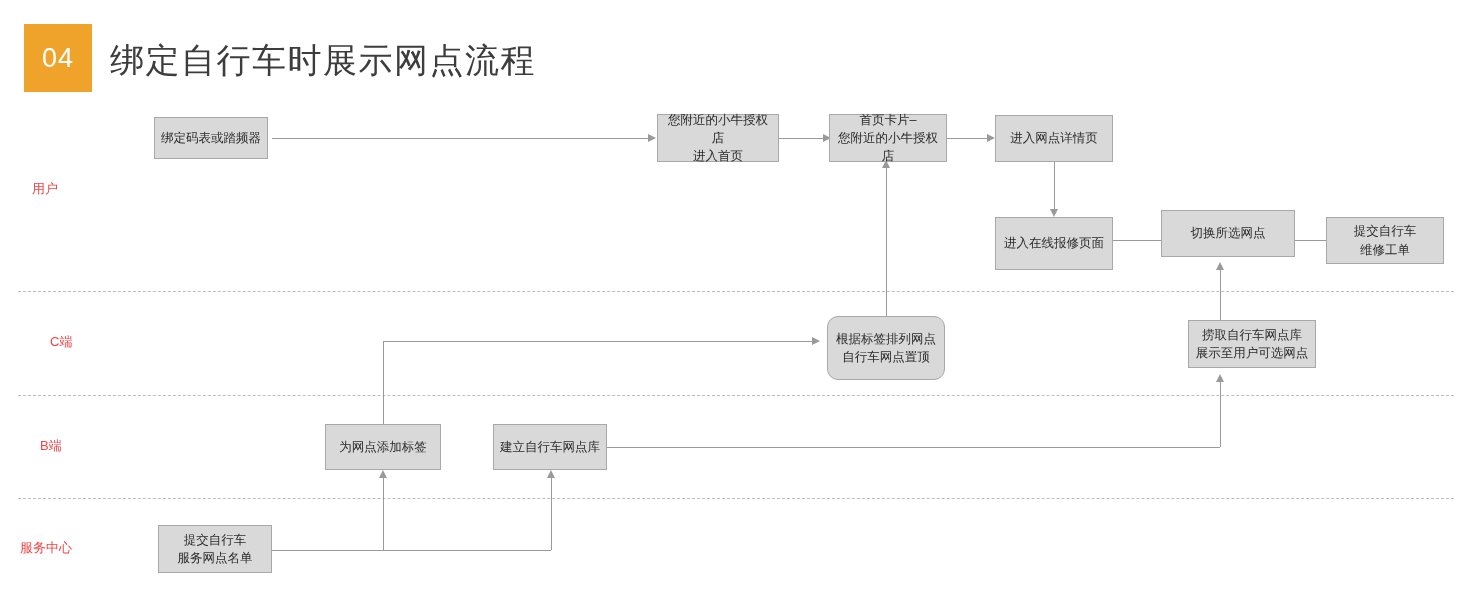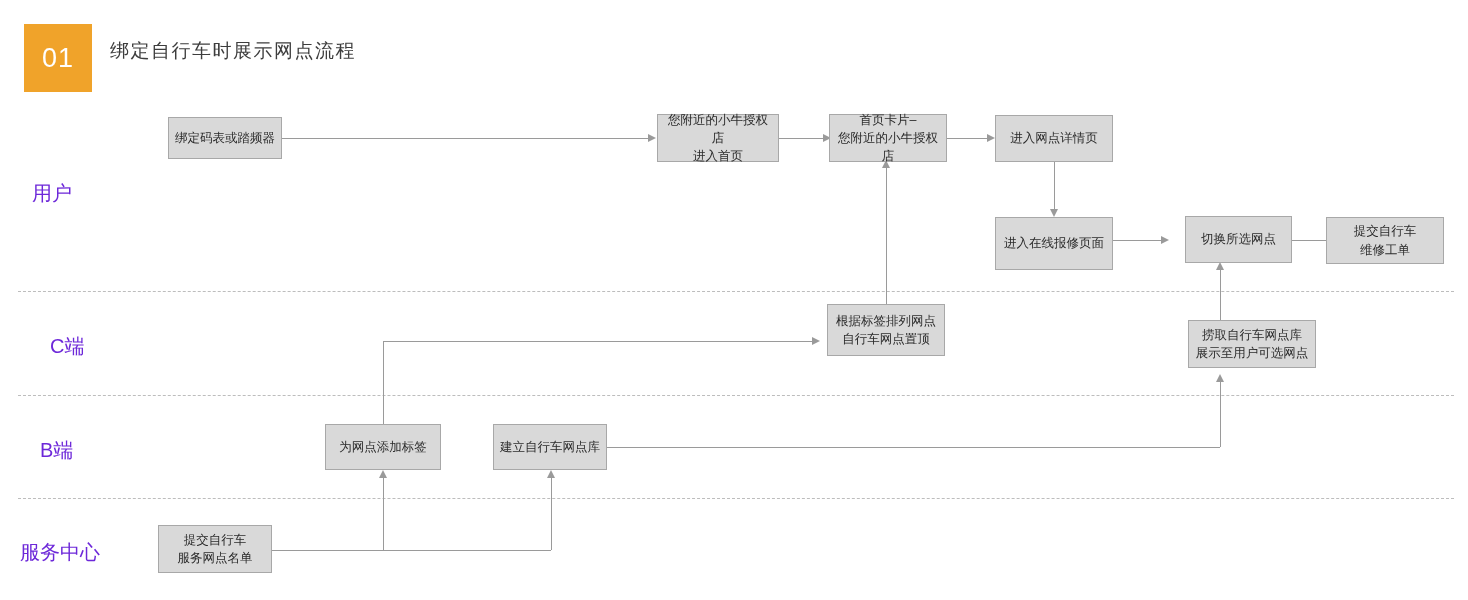--- a/index.html
+++ b/index.html
@@ -34,31 +34,31 @@
   #header-badge span {
     color: #ffffff;
     font-size: 27px;
     letter-spacing: 1px;
     font-family: "Liberation Sans", "DejaVu Sans", sans-serif;
   }
   #header-title {
     position: absolute;
     left: 110px;
     top: 38px;
-    font-size: 19px;
+    font-size: 34px;
     color: #3d3d3d;
     letter-spacing: 1.5px;
     white-space: nowrap;
   }
 
   
   .lane-label {
     position: absolute;
-    font-size: 20px;
-    color: #6d28d9;
+    font-size: 13px;
+    color: #ef4444;
     white-space: nowrap;
   }
   .lane-divider {
     position: absolute;
     left: 18px;
     right: 14px;
     height: 0;
     border-top: 1px dashed #bdbdbd;
   }
 
@@ -107,21 +107,21 @@
     border-right: 4.5px solid transparent;
     border-top: 8px solid #9a9a9a;
   }
 </style>
 </head>
 <body>
 
 <div id="canvas">
 
   <div id="header-badge">
-    <span>01</span>
+    <span>04</span>
   </div>
   <div id="header-title">绑定自行车时展示网点流程</div>
 
   <div class="lane-divider" style="top:291px;"></div>
   <div class="lane-divider" style="top:395px;"></div>
   <div class="lane-divider" style="top:498px;"></div>
 
   <div class="lane-label" style="left:32px; top:180px;">用户</div>
   <div class="lane-label" style="left:50px; top:333px;">C端</div>
   <div class="lane-label" style="left:40px; top:437px;">B端</div>
@@ -158,38 +158,38 @@
   <div class="conn h" style="left:607px; top:447px; width:613px;"></div>
   <div class="conn v" style="left:1220px; top:382px; height:65px;"></div>
   <div class="arrow up" style="left:1215.5px; top:374px;"></div>
 
   <div class="conn h" style="left:272px; top:550px; width:279px;"></div>
   <div class="conn v" style="left:383px; top:478px; height:72px;"></div>
   <div class="arrow up" style="left:378.5px; top:470px;"></div>
   <div class="conn v" style="left:551px; top:478px; height:72px;"></div>
   <div class="arrow up" style="left:546.5px; top:470px;"></div>
 
-  <div class="node" style="left:168px; top:117px; width:114px; height:42px;">绑定码表或踏频器</div>
+  <div class="node" style="left:154px; top:117px; width:114px; height:42px;">绑定码表或踏频器</div>
 
   <div class="node" style="left:657px; top:114px; width:122px; height:48px;">您附近的小牛授权店
 进入首页</div>
 
   <div class="node" style="left:829px; top:114px; width:118px; height:48px;">首页卡片–
 您附近的小牛授权店</div>
 
   <div class="node" style="left:995px; top:115px; width:118px; height:47px;">进入网点详情页</div>
 
   <div class="node" style="left:995px; top:217px; width:118px; height:53px;">进入在线报修页面</div>
 
-  <div class="node" style="left:1161px; top:216px; width:107px; height:47px;margin-left:24px;">切换所选网点</div>
+  <div class="node" style="left:1161px; top:210px; width:134px; height:47px;">切换所选网点</div>
 
   <div class="node" style="left:1326px; top:217px; width:118px; height:47px;">提交自行车
 维修工单</div>
 
-  <div class="node" style="left:827px; top:304px; width:118px; height:52px;">根据标签排列网点
+  <div class="node" style="left:827px; top:316px; width:118px; height:64px;border-radius:11px;">根据标签排列网点
 自行车网点置顶</div>
 
   <div class="node" style="left:1156px; top:320px; width:128px; height:48px;margin-left:32px;">捞取自行车网点库
 展示至用户可选网点</div>
 
   <div class="node" style="left:325px; top:424px; width:116px; height:46px;">为网点添加标签</div>
 
   <div class="node" style="left:493px; top:424px; width:114px; height:46px;">建立自行车网点库</div>
 
   <div class="node" style="left:158px; top:525px; width:114px; height:48px;">提交自行车

